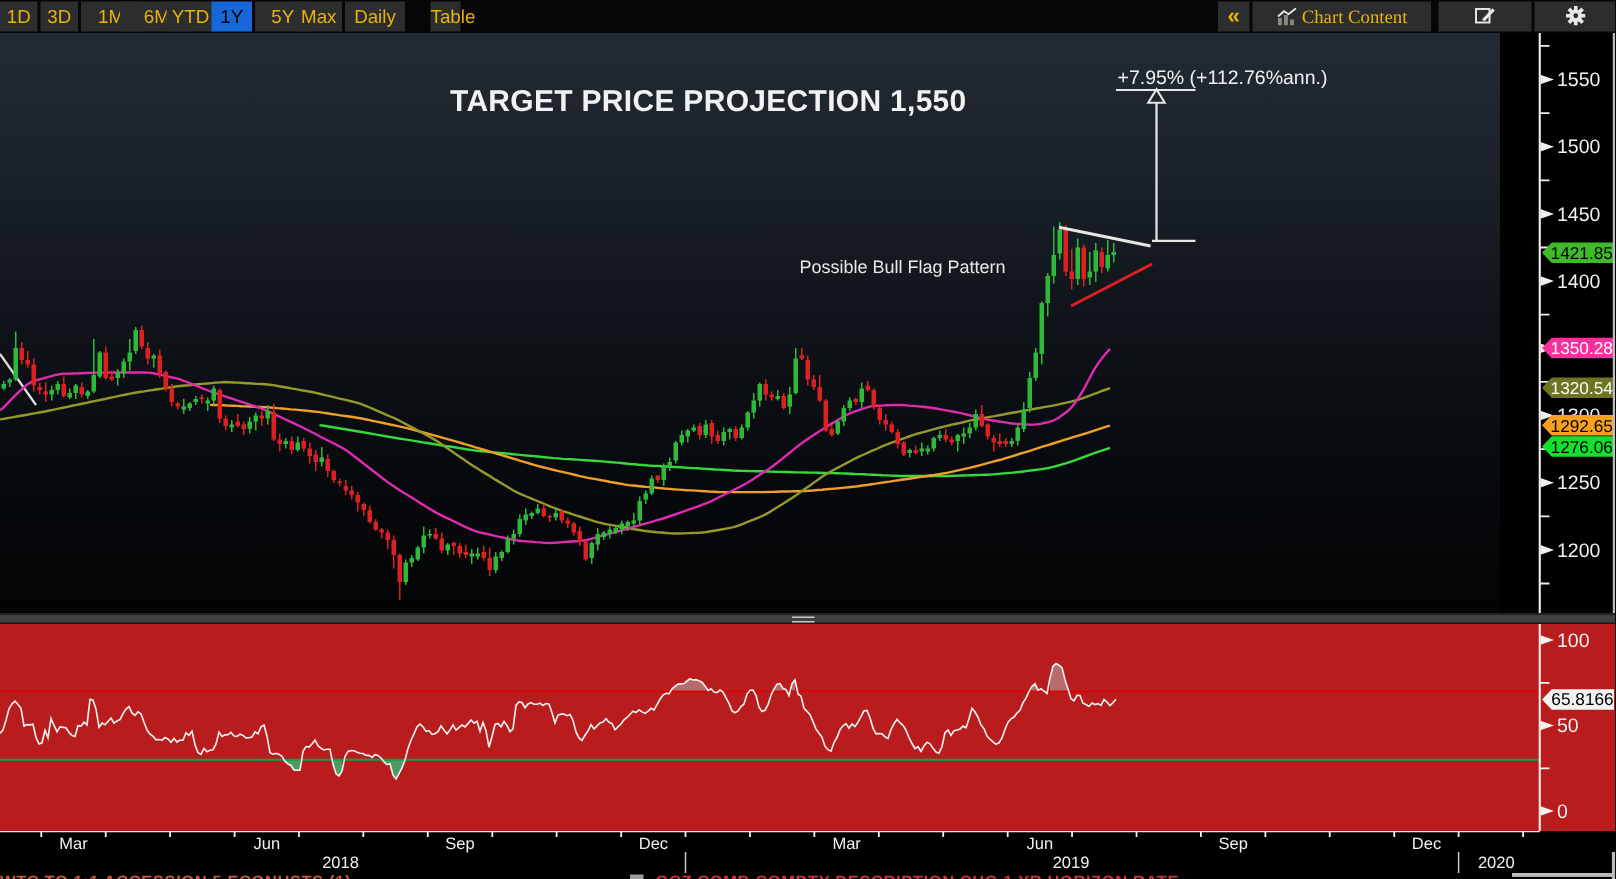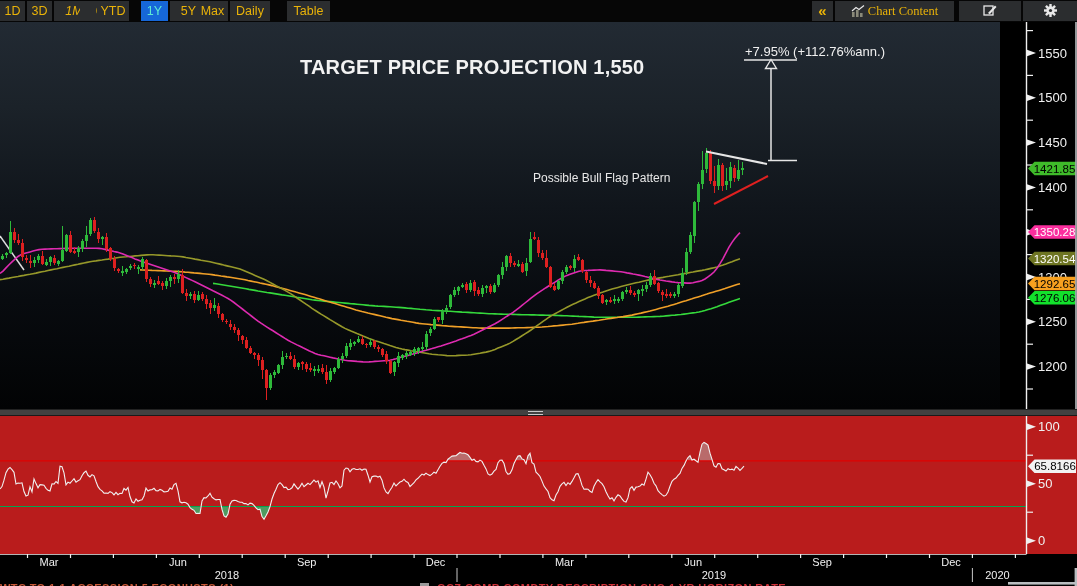--- a/index.html
+++ b/index.html
@@ -3,21 +3,21 @@
 <meta charset="utf-8">
 <style>
 html,body{margin:0;padding:0;background:#000;}
 *{box-sizing:border-box;}
 #page{position:relative;width:1077px;height:586px;overflow:hidden;background:#000;
   font-family:"Liberation Sans",sans-serif;}
 
 #toolbar{position:absolute;left:0;top:0;width:1077px;height:22px;background:#060606;}
 .tb{position:absolute;top:1px;height:20px;background:#2b2d2f;color:#eab308;
   font-size:12.5px;line-height:20px;text-align:center;}
-.tbsel{background:#1667d8;color:#5eead4;}
+.tbsel{background:#1667d8;color:#000000;}
 
 #main{position:absolute;left:0;top:22px;width:1000px;height:387px;
   background:linear-gradient(180deg,#222a33 0%,#1b2229 22%,#10151b 48%,#080b0f 72%,#020304 100%);}
 
 #split{position:absolute;left:0;top:409px;width:1077px;height:7px;background:#414141;
   border-top:1px solid #222;border-bottom:1px solid #1a1a1a;}
 #grip{position:absolute;left:528px;top:1px;width:15px;height:4px;
   border-top:1px solid #c8c8c8;border-bottom:1px solid #c8c8c8;}
 
 #rsi{position:absolute;left:0;top:416px;width:1077px;height:138px;background:#b91c1c;}
@@ -25,28 +25,28 @@
 #dates{position:absolute;left:0;top:554px;width:1077px;height:32px;background:#000;}
 svg{position:absolute;left:0;top:0;}
 text{font-family:"Liberation Sans",sans-serif;}
 </style>
 </head>
 <body>
 <div id="page">
   <div id="toolbar">
     <div class="tb" style="left:0;width:25px;">1D</div>
     <div class="tb" style="left:27px;width:25px;">3D</div>
-    <div class="tb" style="left:54px;width:40px;font-style:italic;">1M</div>
+    <div class="tb" style="left:54px;width:40px;">1M</div>
     <div class="tb" style="left:80px;width:49px;">6M</div>
-    <div class="tb" style="left:97px;width:32px;">YTD</div>
+    <div class="tb" style="left:111px;width:32px;">YTD</div>
     <div class="tb tbsel" style="left:141px;width:27px;">1Y</div>
     <div class="tb" style="left:170px;width:37px;">5Y</div>
     <div class="tb" style="left:197px;width:31px;">Max</div>
     <div class="tb" style="left:230px;width:40px;">Daily <span style="font-size:9px;">▼</span></div>
-    <div class="tb" style="left:287px;width:43px;">Table</div>
+    <div class="tb" style="left:287px;width:20px;">Table</div>
     <div class="tb" style="left:812px;width:21px;font-size:15px;font-weight:bold;">«</div>
     <div class="tb" style="left:835px;width:119px;font-family:Liberation Serif, serif;"><svg width="14" height="12" style="position:relative;top:2px;left:0" viewBox="0 0 14 12">
           <rect x="1" y="7" width="2.6" height="5" fill="#8a8a7a"></rect>
           <rect x="5" y="5" width="2.6" height="7" fill="#8a8a7a"></rect>
           <rect x="9" y="8" width="2.6" height="4" fill="#8a8a7a"></rect>
           <path d="M1 6L5 2.5L8 4.5L13 0.5" stroke="#e8e8e8" stroke-width="1.2" fill="none"></path>
         </svg> Chart Content</div>
     <div class="tb" style="left:959px;width:62px;"><svg width="14" height="13" style="position:relative;top:2px;" viewBox="0 0 14 13">
           <rect x="1" y="2" width="9" height="9" fill="none" stroke="#e8e8e8" stroke-width="1.3"></rect>
           <path d="M5 9L12 1.5L13.5 3L6.8 10.2z" fill="#e8e8e8"></path>

